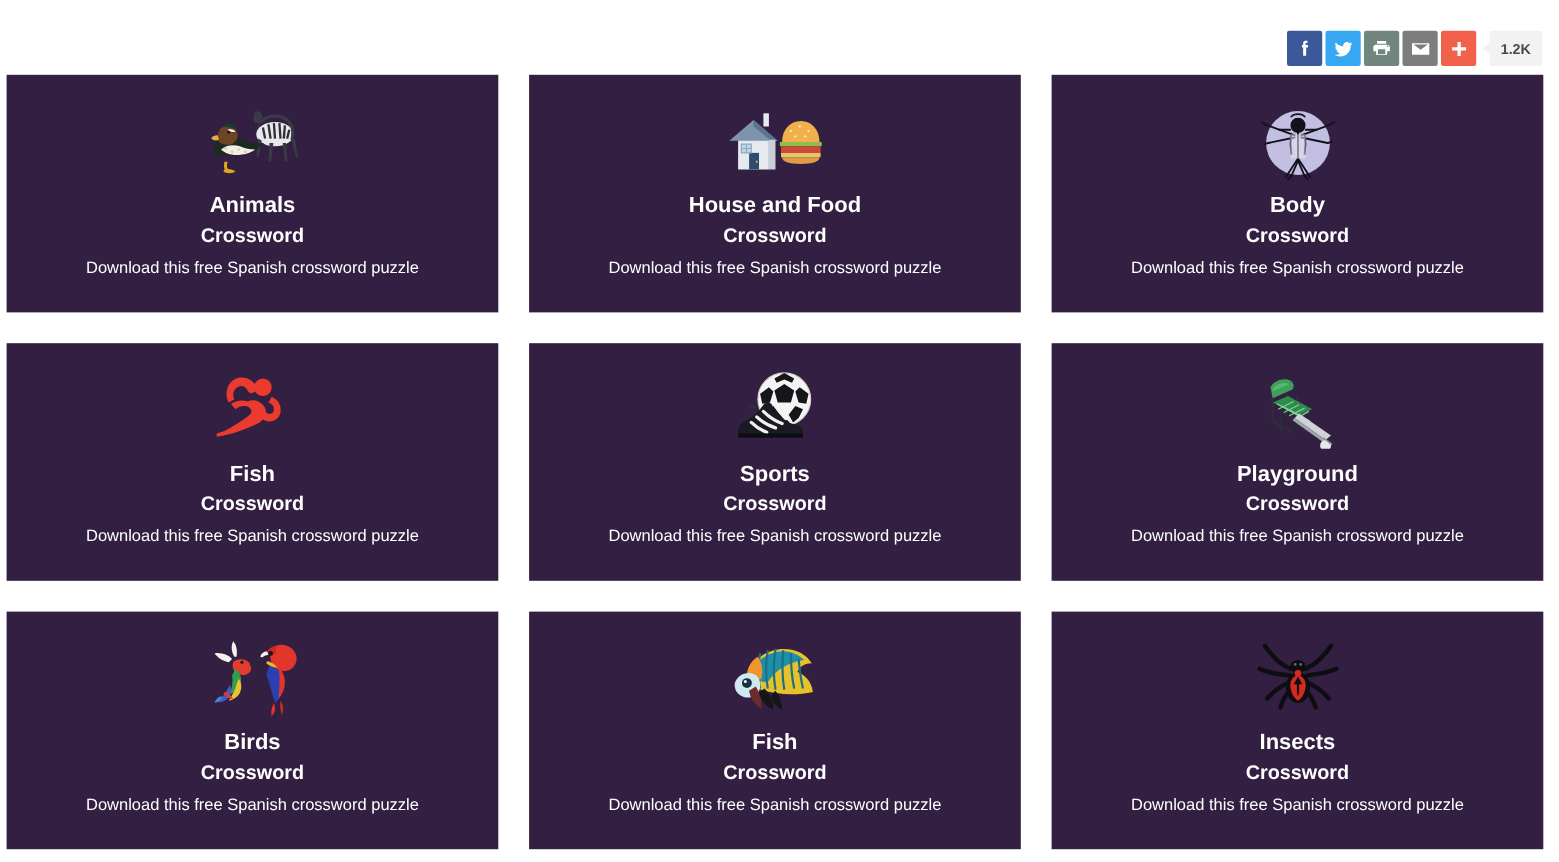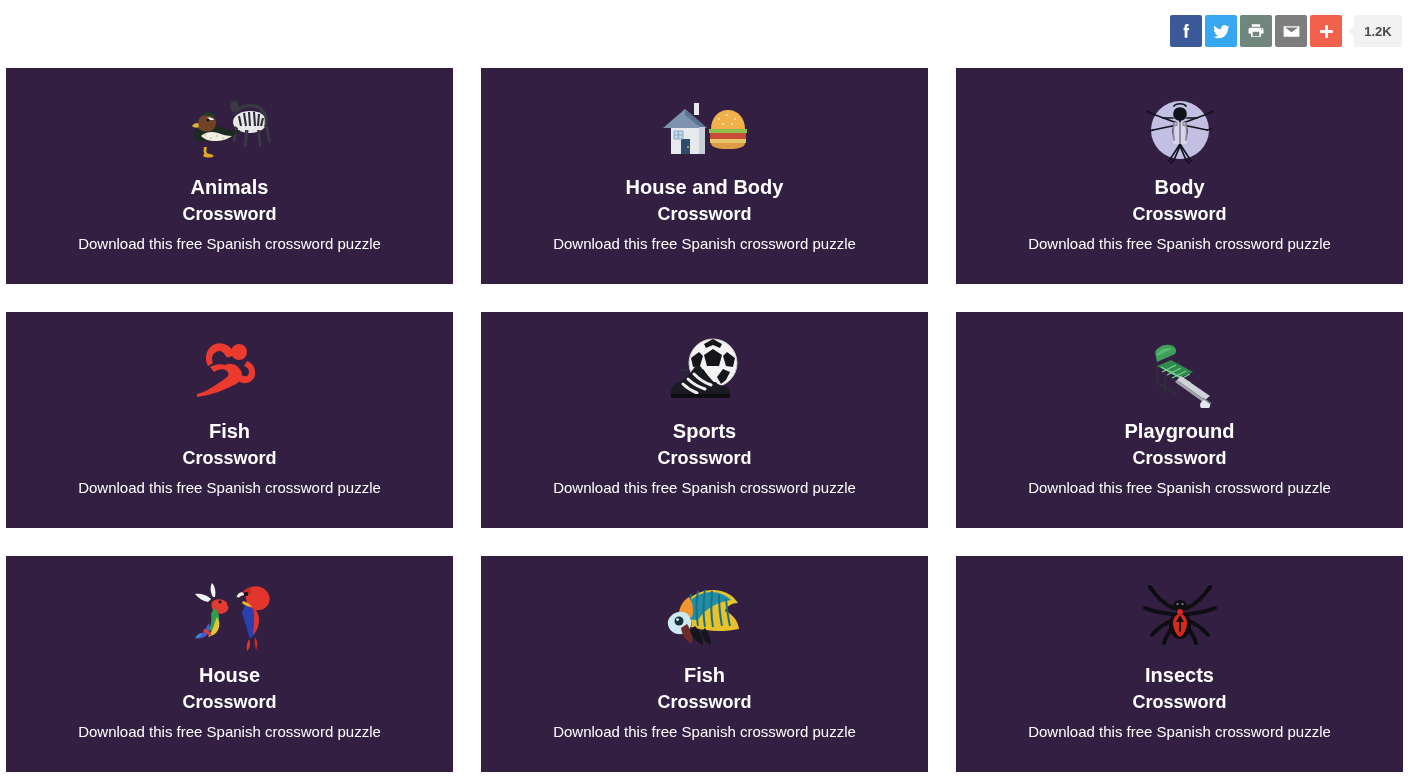--- a/index.html
+++ b/index.html
@@ -23,21 +23,21 @@
     left: 8px; top: 14px;
     font-size: 38px;
     font-weight: 400;
     color: #24272c;
     letter-spacing: -0.3px;
     line-height: 46px;
     white-space: nowrap;
   }
   .share-bar {
     position: absolute;
-    right: 15px; top: 15px;
+    right: 15px; top: 28px;
     display: flex;
     align-items: flex-start;
     gap: 3px;
   }
   .share-btn {
     width: 32px; height: 32px;
     border-radius: 2px;
     display: flex;
     align-items: center;
     justify-content: center;
@@ -223,21 +223,21 @@
             <circle cx="26" cy="12" r="1.1" fill="#fbe3b0"></circle>
             <circle cx="14" cy="17" r="1.1" fill="#fbe3b0"></circle>
             <circle cx="23" cy="17" r="1.1" fill="#fbe3b0"></circle>
             <path d="M0 22h38v4H0z" fill="#8fbf4a"></path>
             <path d="M1 26h36v6H1z" fill="#c94b3a"></path>
             <path d="M1 32h36v4H1z" fill="#e8c468"></path>
             <path d="M2 36h34c0 4-6 6-17 6S2 40 2 36z" fill="#dd9c45"></path>
           </g>
         </svg>
       </div>
-      <div class="card-title">House and Body</div>
+      <div class="card-title">House and Food</div>
       <div class="card-sub">Crossword</div>
       <div class="card-desc">Download this free Spanish crossword puzzle</div>
     </div>
 
     <div class="card">
       <div class="card-icon">
         <svg width="72" height="72" viewBox="0 0 72 72">
           <circle cx="36" cy="38" r="29" fill="#c3bfe2"></circle>
           <g stroke="#12121c" stroke-width="1.7" fill="none" stroke-linecap="round">
             <path d="M36 16c-4 0-6 3-6 6s2 6 6 6 6-3 6-6-2-6-6-6z" fill="#12121c"></path>
@@ -349,21 +349,21 @@
             <path d="M4 14c-3 1-4 3-3 5 2-1 4-3 5-4z" fill="#2a2a33"></path>
             <circle cx="13" cy="11" r="2.2" fill="#15151a"></circle>
             <path d="M12 22c7 2 12 7 13 14 1 8-2 15-8 20-3-9-5-18-8-26z" fill="#2a3fb0"></path>
             <path d="M20 24c4 3 6 8 6 13 0 6-2 11-6 15 1-9 2-19 0-28z" fill="#e2352b"></path>
             <path d="M10 18c4 1 7 3 9 6-4 0-8-2-10-4z" fill="#e8b52f"></path>
             <path d="M16 56c2 5 1 9-2 12-1-4 0-8 2-12z" fill="#e2352b"></path>
             <path d="M22 54c3 4 3 9 1 13-1-4-2-9-1-13z" fill="#c92a22"></path>
           </g>
         </svg>
       </div>
-      <div class="card-title">House</div>
+      <div class="card-title">Birds</div>
       <div class="card-sub">Crossword</div>
       <div class="card-desc">Download this free Spanish crossword puzzle</div>
     </div>
 
     <div class="card">
       <div class="card-icon">
         <svg width="80" height="64" viewBox="0 0 80 64">
           <path d="M14 34c2-16 16-28 34-28 11 0 20 5 25 13-6 0-11 3-13 8 8 3 13 10 14 18-10 2-22 3-33 1C26 44 17 40 14 34z" fill="#e8c22a"></path>
           <path d="M16 32c3-13 15-23 30-24 8 0 15 3 20 8-14 2-26 9-33 20-6 0-12-1-17-4z" fill="#1f8fa8"></path>
           <g stroke="#1d6f86" stroke-width="2" fill="none">

